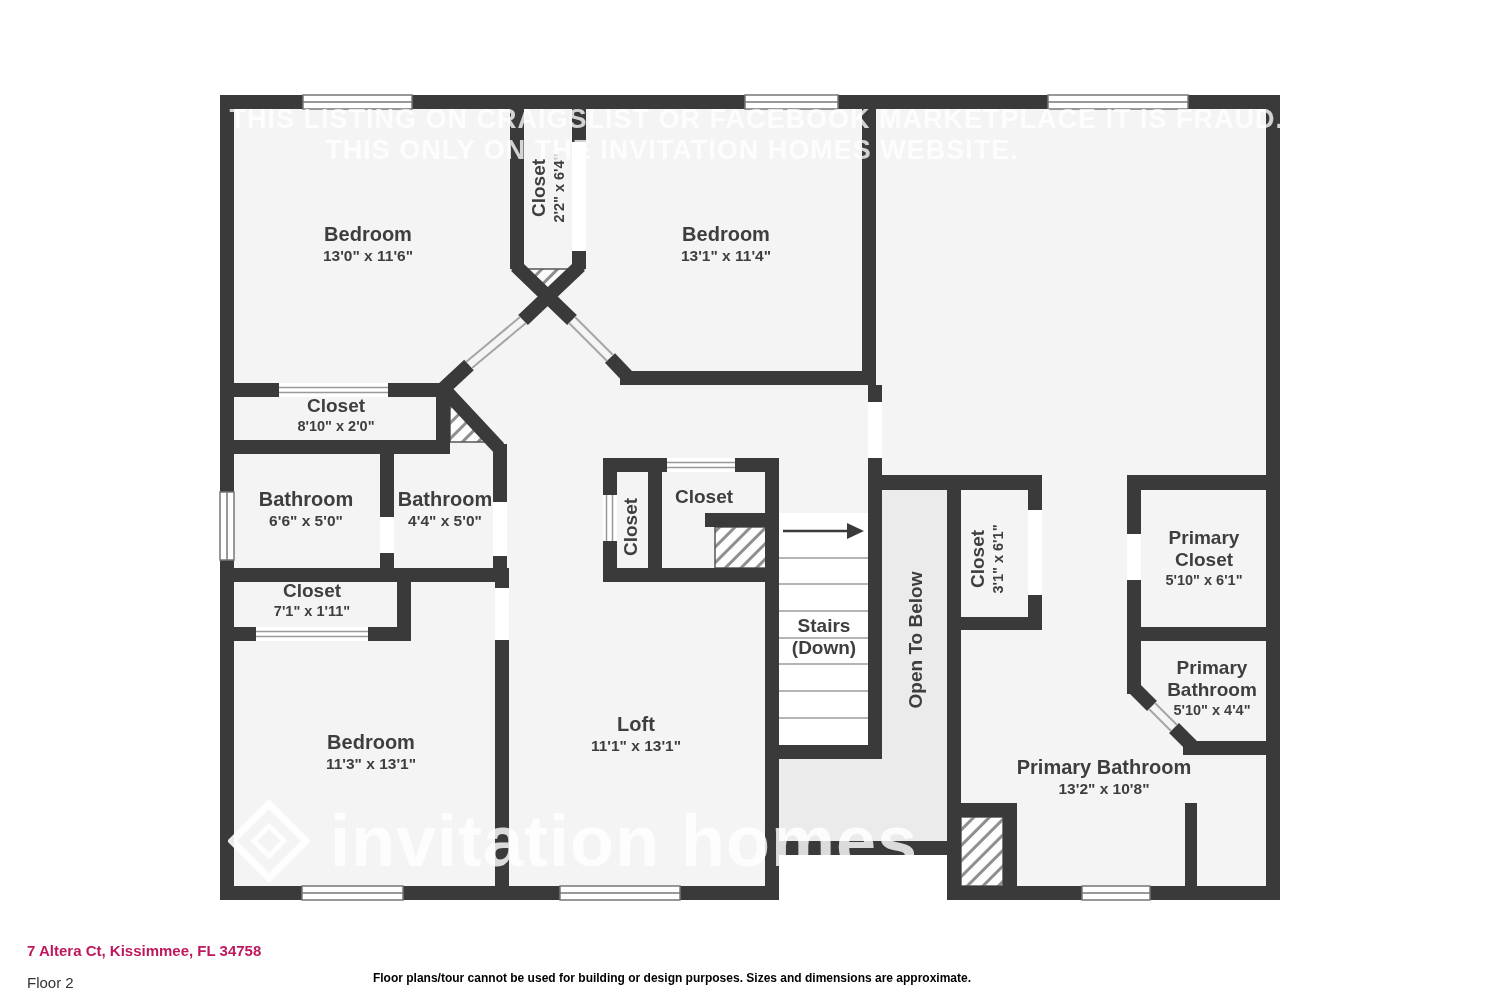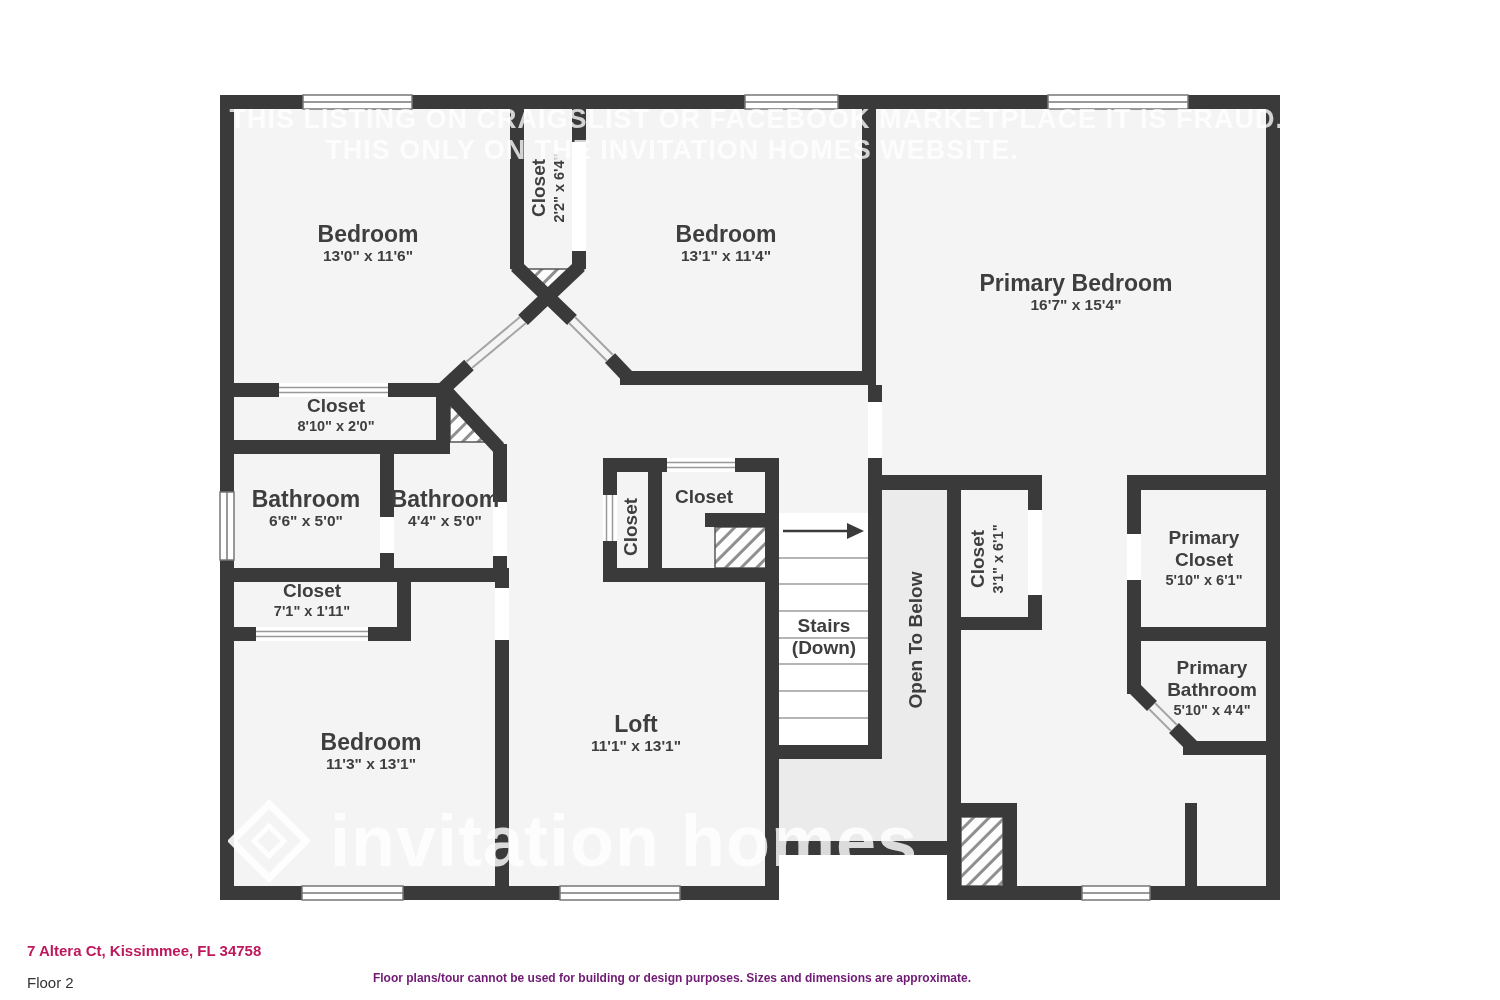--- a/index.html
+++ b/index.html
@@ -3,37 +3,37 @@
 <meta charset="utf-8">
 <style>
   html,body{margin:0;padding:0;background:#fff;}
   .page{position:relative;width:1344px;height:1000px;background:#ffffff;overflow:hidden;
         font-family:"Liberation Sans","DejaVu Sans",sans-serif;}
   svg.plan{position:absolute;left:0;top:0;}
   
   .lbl{position:absolute;transform:translate(-50%,-50%);text-align:center;color:#3e3e3e;
        white-space:nowrap;z-index:5;}
   .lbl.vert{transform:translate(-50%,-50%) rotate(-90deg);}
-  .lbl .nm{font-weight:bold;font-size:23px;line-height:24px;}
+  .lbl .nm{font-weight:bold;font-size:20px;line-height:24px;}
   .lbl .dm{font-weight:bold;font-size:15.5px;line-height:20px;}
   .lbl.sm .nm{font-size:19px;line-height:22px;}
   .lbl.sm .dm{font-size:14.5px;line-height:19px;}
   
   .wm-top{position:absolute;left:0;right:0;top:104px;text-align:center;z-index:8;
           font-weight:bold;font-size:27px;line-height:31px;letter-spacing:1px;
           color:rgba(255,255,255,0.78);pointer-events:none;}
   .wm-brand{position:absolute;left:228px;top:800px;display:flex;align-items:center;gap:20px;
             z-index:8;pointer-events:none;}
   .wm-brand .brand-text{font-weight:bold;font-size:72px;letter-spacing:1px;
             color:rgba(255,255,255,0.82);}
   
   .addr{position:absolute;left:27px;top:942px;font-size:15px;font-weight:bold;color:#be185d;z-index:6;}
   .floor{position:absolute;left:27px;top:974px;font-size:15px;font-weight:normal;color:#333;z-index:6;}
   .disc{position:absolute;left:0;right:0;top:971px;text-align:center;font-size:12px;
-        font-weight:bold;color:#701a75;z-index:6;}
+        font-weight:bold;color:#000000;z-index:6;}
 </style>
 </head>
 <body>
 
 <div class="page">
 
   <svg class="plan" width="1500" height="1000" viewBox="0 0 1500 1000">
     <defs>
       <pattern id="hatch" patternUnits="userSpaceOnUse" width="11" height="11" patternTransform="rotate(-45)">
         <rect width="11" height="11" fill="#fdfdfd"></rect>
@@ -219,24 +219,20 @@
     <div class="dm">13'0" x 11'6"</div>
   </div>
   <div class="lbl sm vert" style="left:548px;top:188px;">
     <div class="nm">Closet</div>
     <div class="dm">2'2" x 6'4"</div>
   </div>
   <div class="lbl" style="left:726px;top:244px;">
     <div class="nm">Bedroom</div>
     <div class="dm">13'1" x 11'4"</div>
   </div>
-  <div class="lbl" style="left:1076px;top:293px;">
-    <div class="nm">Primary Bedroom</div>
-    <div class="dm">16'7" x 15'4"</div>
-  </div>
   <div class="lbl sm" style="left:336px;top:415px;">
     <div class="nm">Closet</div>
     <div class="dm">8'10" x 2'0"</div>
   </div>
   <div class="lbl" style="left:306px;top:509px;">
     <div class="nm">Bathroom</div>
     <div class="dm">6'6" x 5'0"</div>
   </div>
   <div class="lbl" style="left:445px;top:509px;">
     <div class="nm">Bathroom</div>
@@ -273,20 +269,24 @@
     <div class="nm">Bathroom</div>
     <div class="dm">5'10" x 4'4"</div>
   </div>
   <div class="lbl" style="left:371px;top:752px;">
     <div class="nm">Bedroom</div>
     <div class="dm">11'3" x 13'1"</div>
   </div>
   <div class="lbl" style="left:636px;top:734px;">
     <div class="nm">Loft</div>
     <div class="dm">11'1" x 13'1"</div>
+  </div>
+  <div class="lbl" style="left:1104px;top:777px;">
+    <div class="nm">Primary Bathroom</div>
+    <div class="dm">13'2" x 10'8"</div>
   </div>
 
   <div class="wm-brand">
     <svg width="82" height="82" viewBox="0 0 82 82">
       <polygon points="41,4 78,41 41,78 4,41" fill="none" stroke="rgba(255,255,255,0.9)" stroke-width="7"></polygon>
       <polygon points="41,26 56,41 41,56 26,41" fill="none" stroke="rgba(255,255,255,0.9)" stroke-width="5"></polygon>
     </svg>
     <div class="brand-text">invitation homes</div>
   </div>
 

